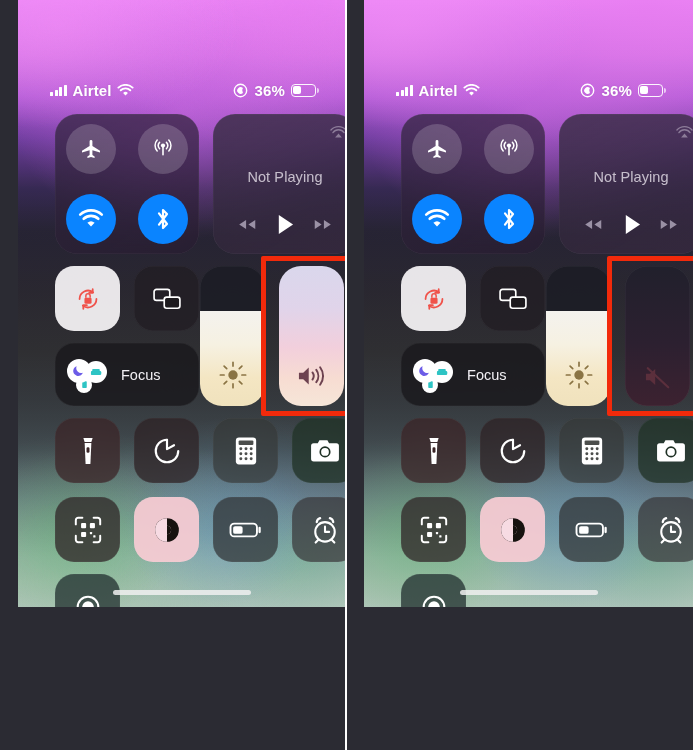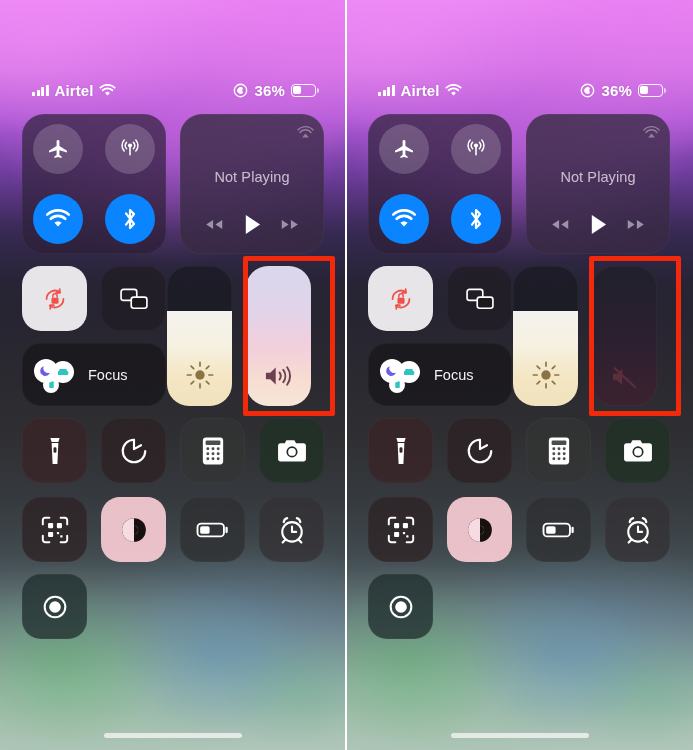--- a/index.html
+++ b/index.html
@@ -9,22 +9,23 @@
     background: #2b2b33;
     overflow: hidden;
   }
   .stage {
     position: relative;
     width: 693px; height: 750px;
     display: flex;
   }
   .panel {
     position: relative;
-    width: 346px; height: 750px;
+    width: 346px; height: 607px;
     overflow: hidden;
+    margin-left: 18px;
   }
   .panel.right { width: 347px; }
   .divider {
     position: absolute;
     left: 345px; top: 0;
     width: 2px; height: 750px;
     background: #ffffff;
     z-index: 60;
   }
   
@@ -103,21 +104,21 @@
     border-radius: 0 2px 2px 0;
   }
   .batt i {
     position: absolute; left: 1.4px; top: 1.4px; bottom: 1.4px;
     width: 34%;
     background: #fff;
     border-radius: 2px;
   }
 
   
-  .cc { position: absolute; top: 114px; left: 22px; width: 302px; z-index: 12; }
+  .cc { position: absolute; top: 114px; left: 37px; width: 302px; z-index: 12; }
   .row1 { display: flex; gap: 14px; }
 
   .module {
     border-radius: 22px;
     background: rgba(36,30,44,.62);
     backdrop-filter: blur(18px);
     box-shadow: inset 0 0 0 .5px rgba(255,255,255,.07);
   }
 
   

